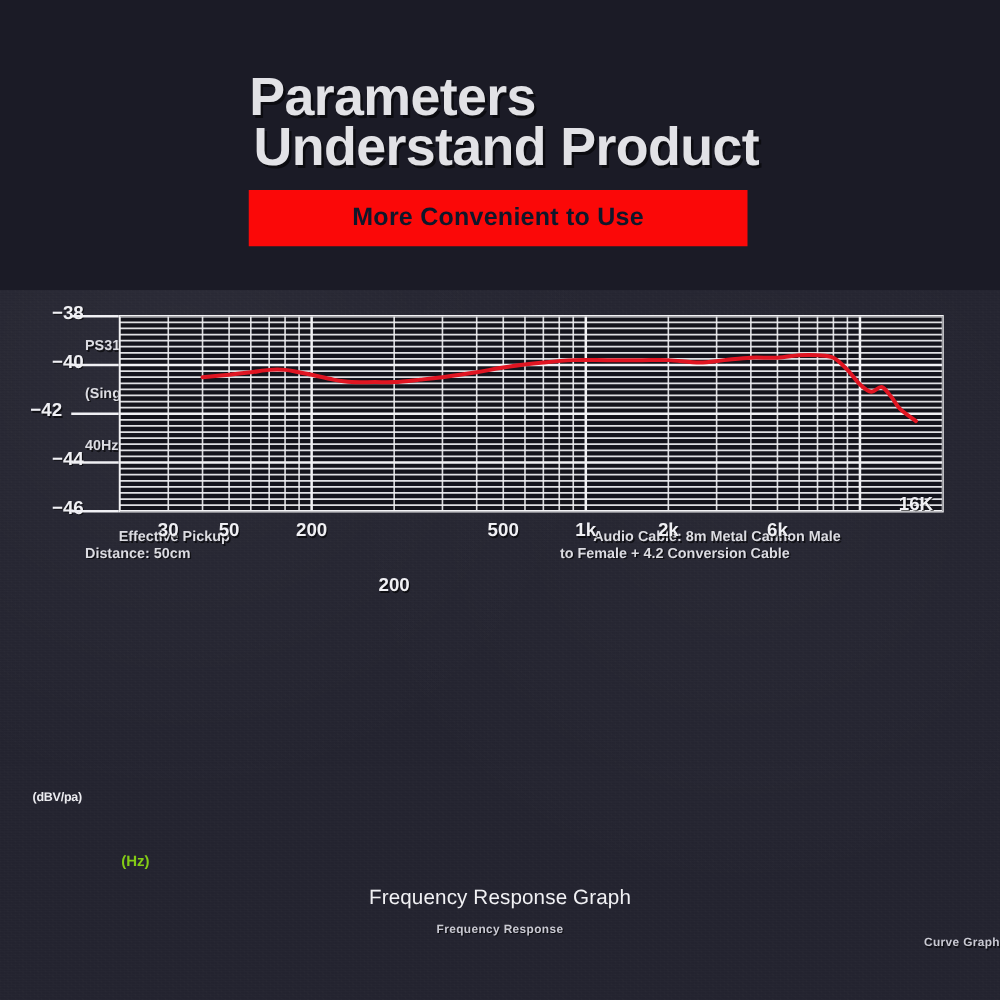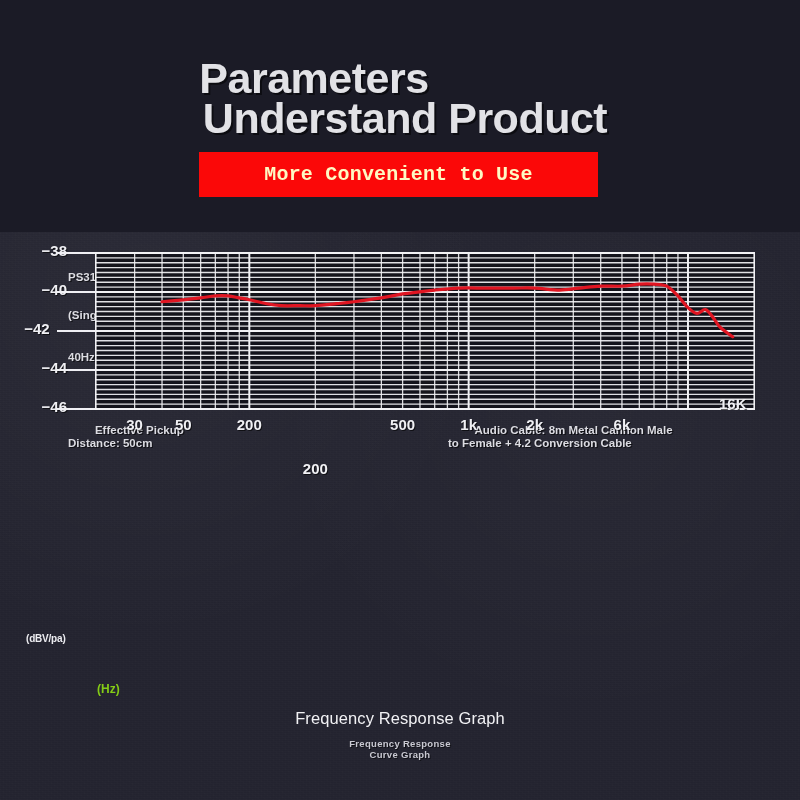--- a/index.html
+++ b/index.html
@@ -44,26 +44,25 @@
   .cta-banner {
     position: absolute;
     left: 199px; top: 152px;
     width: 399px; height: 45px;
     background: #fb0808;
     display: flex;
     align-items: center;
     justify-content: center;
   }
   .cta-banner .cta-label {
-    color: #fef9c3;
+    color: #0f172a;
     font-weight: bold;
     font-size: 20px;
     letter-spacing: 0.2px;
     white-space: nowrap;
-    font-family: Liberation Mono, monospace;
   }
 
   
   .body-area {
     position: absolute;
     left: 0; top: 232px;
     width: 800px; height: 568px;
     background:
       radial-gradient(circle at 18% 12%, rgba(255,255,255,0.035), rgba(255,255,255,0) 42%),
       radial-gradient(circle at 74% 30%, rgba(255,255,255,0.022), rgba(255,255,255,0) 46%),
@@ -164,21 +163,21 @@
     left: 0; top: 738px;
     width: 800px;
     text-align: center;
     color: #c9c9d2;
     font-size: 9.5px;
     font-weight: bold;
     line-height: 11px;
     letter-spacing: 0.3px;
     text-shadow: 1px 1px 0 rgba(0,0,0,0.55);
   }
-  .chart-caption .c2 { display: block; padding-left: 0; }
+  .chart-caption .c2 { display: block; padding-left: 0; text-align: right; }
 </style>
 </head>
 <body>
 
 <div class="page">
 
   <div class="header">
     <div class="title-block">
       <div class="title-line l2">Parameters</div>
       <div class="title-line l1">Understand Product</div>

